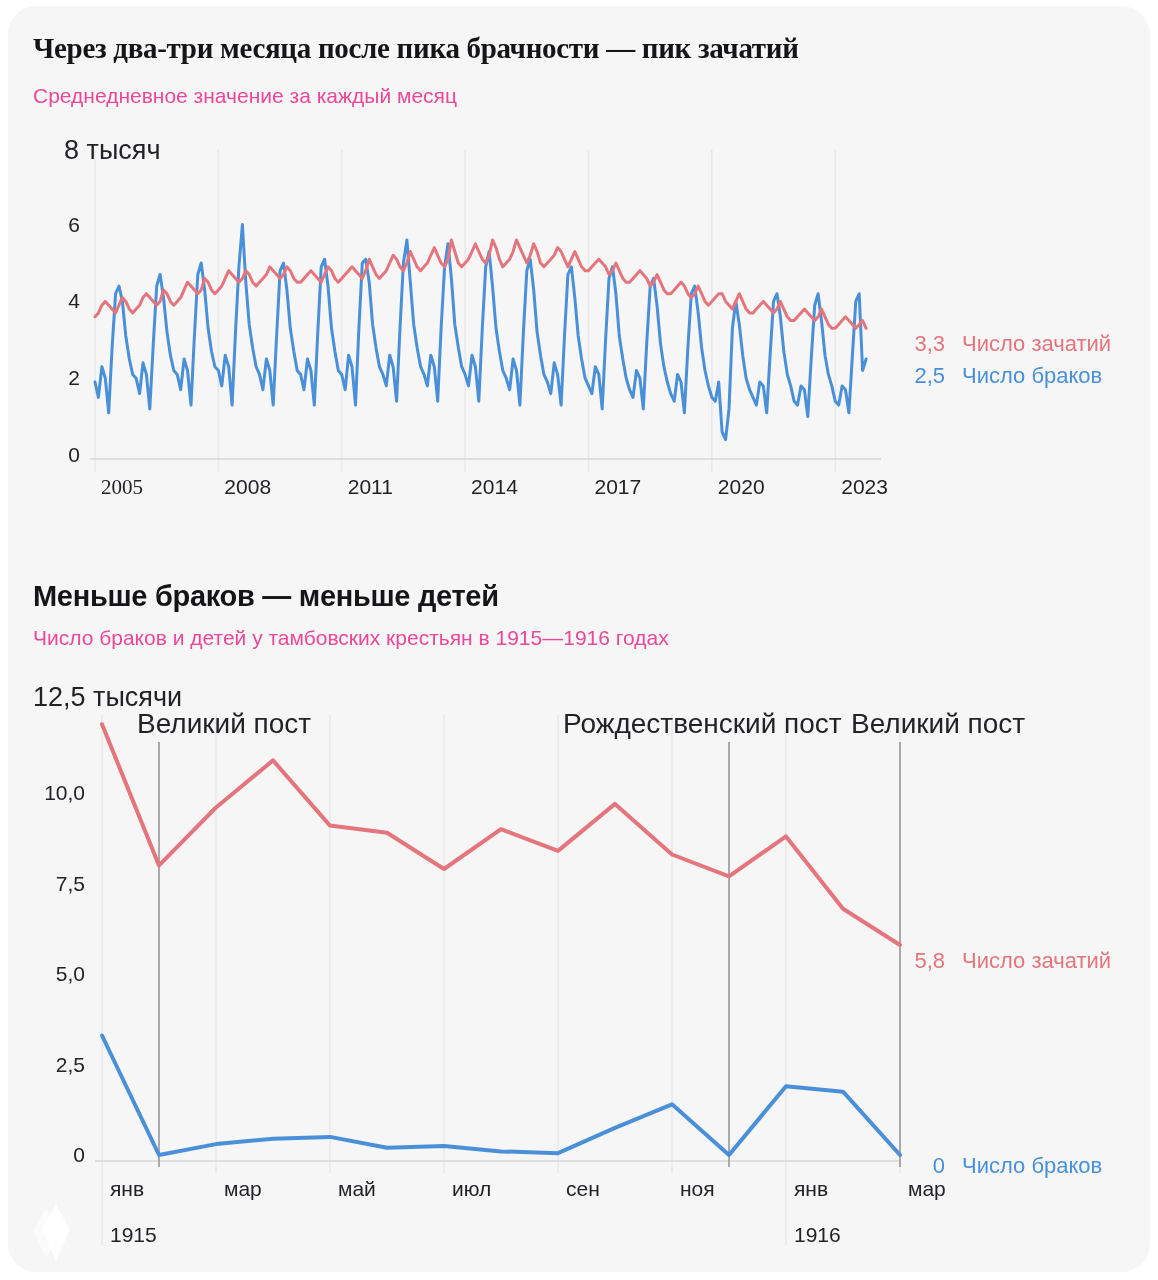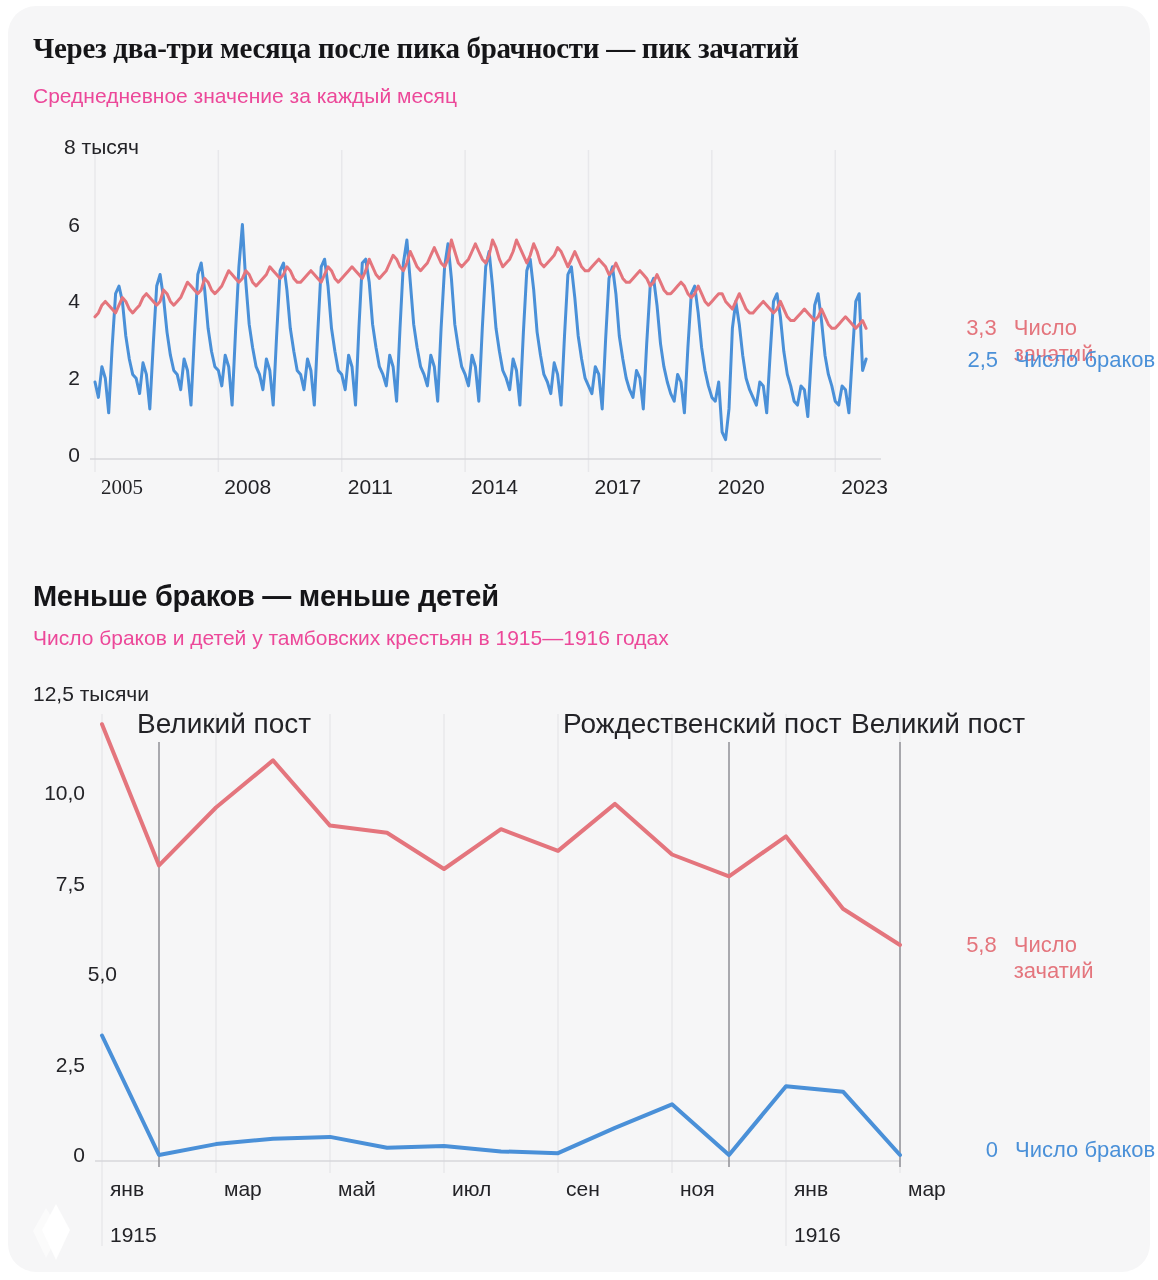--- a/index.html
+++ b/index.html
@@ -10,27 +10,27 @@
     -webkit-font-smoothing:antialiased;
   }
   .card{
     position:absolute;left:8px;top:6px;width:1142px;height:1266px;
     background:#f6f6f7;border-radius:28px;z-index:0;
   }
   #plot{position:absolute;left:0;top:0;z-index:1;pointer-events:none;}
   .txt{position:absolute;z-index:2;white-space:nowrap;}
   .title{left:33px;font-size:29px;font-weight:700;color:#151518;letter-spacing:-0.3px;}
   .subtitle{left:33px;font-size:21px;color:#ec4899;}
-  .unit{font-size:21px;color:#232327;}
+  .unit{font-size:27px;color:#232327;}
   .tick{position:absolute;z-index:2;font-size:21px;color:#232327;white-space:nowrap;height:26px;line-height:26px;}
   .annot{position:absolute;top:708px;z-index:2;font-size:28px;color:#232327;white-space:nowrap;}
   .annot-1{left:137px;}
   .annot-2{left:563px;}
   .annot-3{left:851px;}
-  .legend-row{position:absolute;left:958px;z-index:2;display:flex;align-items:baseline;font-size:22px;line-height:26px;}
+  .legend-row{position:absolute;left:905px;z-index:2;display:flex;align-items:baseline;font-size:22px;line-height:26px;margin-top:16px;}
   .legend-num{width:40px;text-align:right;margin-right:17px;}
   .legend-red{color:#e4757d;}
   .legend-blue{color:#4a90d8;}
   .lr-1{top:315px;}
   .lr-2{top:347px;}
   .lr-3{top:932px;}
   .lr-4{top:1137px;}
   .t1{top:32px;font-family:Liberation Serif, serif;}
   .s1{top:84px;}
   .u1{left:64px;top:135px;}
@@ -116,17 +116,17 @@
 <div class="tick" style="left: 110px; top: 1176px;">янв</div>
 <div class="tick" style="left: 224px; top: 1176px;">мар</div>
 <div class="tick" style="left: 338px; top: 1176px;">май</div>
 <div class="tick" style="left: 452px; top: 1176px;">июл</div>
 <div class="tick" style="left: 566px; top: 1176px;">сен</div>
 <div class="tick" style="left: 680px; top: 1176px;">ноя</div>
 <div class="tick" style="left: 794px; top: 1176px;">янв</div>
 <div class="tick" style="left: 908px; top: 1176px;">мар</div>
 <div class="tick" style="left: 0px; width: 85px; text-align: right; top: 780px;">10,0</div>
 <div class="tick" style="left: 0px; width: 85px; text-align: right; top: 870.5px;">7,5</div>
-<div class="tick" style="left: 0px; width: 85px; text-align: right; top: 961px; padding-left: 32px;">5,0</div>
+<div class="tick" style="left: 0px; width: 85px; text-align: right; top: 961px;">5,0</div>
 <div class="tick" style="left: 0px; width: 85px; text-align: right; top: 1051.5px;">2,5</div>
 <div class="tick" style="left: 0px; width: 85px; text-align: right; top: 1142px;">0</div>
 <div class="tick" style="left: 110px; top: 1222px;">1915</div>
 <div class="tick" style="left: 794px; top: 1222px;">1916</div>
 
 </body></html>

